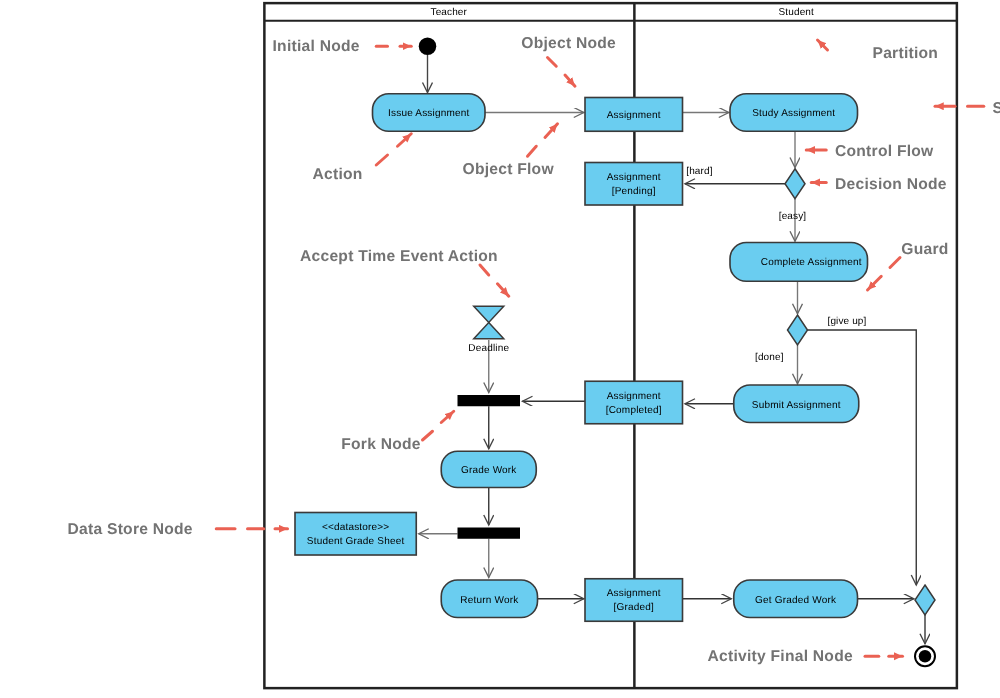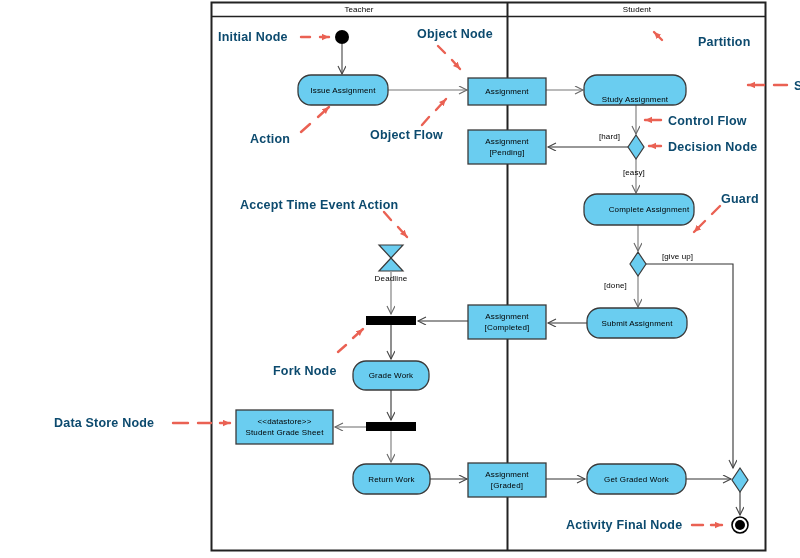--- a/index.html
+++ b/index.html
@@ -56,21 +56,21 @@
     position: absolute;
     font-size: 8px;
     color: #000000;
     white-space: nowrap;
     letter-spacing: 0.1px;
   }
   .annotation {
     position: absolute;
     font-size: 12.5px;
     font-weight: bold;
-    color: #0c4a6e;
+    color: #737373;
     white-space: nowrap;
     letter-spacing: 0.2px;
   }
 </style>
 </head>
 <body>
 
 <div id="canvas">
 
   <svg class="svg-layer" viewBox="0 0 800 558" xmlns="http://www.w3.org/2000/svg">
@@ -217,21 +217,21 @@
   </div>
 
   <div class="node-label" style="left:250px; top:75px; width:90px; height:30px;">
     <span>Issue Assignment</span>
   </div>
 
   <div class="node-label" style="left:420px; top:78px; width:78px; height:27px;">
     <span>Assignment</span>
   </div>
 
-  <div class="node-label" style="left:536px; top:75px; width:102px; height:30px;justify-content:flex-end;">
+  <div class="node-label" style="left:536px; top:75px; width:102px; height:30px;">
     <span>Study Assignment</span>
   </div>
 
   <div class="node-label" style="left:420px; top:130px; width:78px; height:34px;">
     <span>Assignment</span>
     <span>[Pending]</span>
   </div>
 
   <div class="node-label" style="left:536px; top:194px; width:110px; height:31px;padding-left:20px;">
     <span>Complete Assignment</span>
@@ -265,21 +265,21 @@
 
   <div class="node-label" style="left:420px; top:463px; width:78px; height:34px;">
     <span>Assignment</span>
     <span>[Graded]</span>
   </div>
 
   <div class="node-label" style="left:539px; top:464px; width:99px; height:30px;">
     <span>Get Graded Work</span>
   </div>
 
-  <div class="flow-label" style="left:551px; top:132px;">
+  <div class="flow-label" style="left:501px; top:132px;">
     <span>[hard]</span>
   </div>
   <div class="flow-label" style="left:575px; top:168px;">
     <span>[easy]</span>
   </div>
   <div class="flow-label" style="left:556px; top:281px;">
     <span>[done]</span>
   </div>
   <div class="flow-label" style="left:614px; top:252px;">
     <span>[give up]</span>
@@ -308,21 +308,21 @@
   </div>
   <div class="annotation" style="left:620px; top:140px;">
     <span>Decision Node</span>
   </div>
   <div class="annotation" style="left:192px; top:198px;">
     <span>Accept Time Event Action</span>
   </div>
   <div class="annotation" style="left:673px; top:192px;">
     <span>Guard</span>
   </div>
-  <div class="annotation" style="left:225px; top:364px;">
+  <div class="annotation" style="left:225px; top:348px;">
     <span>Fork Node</span>
   </div>
   <div class="annotation" style="left:6px; top:416px;">
     <span>Data Store Node</span>
   </div>
   <div class="annotation" style="left:518px; top:518px;">
     <span>Activity Final Node</span>
   </div>
 
 </div>

